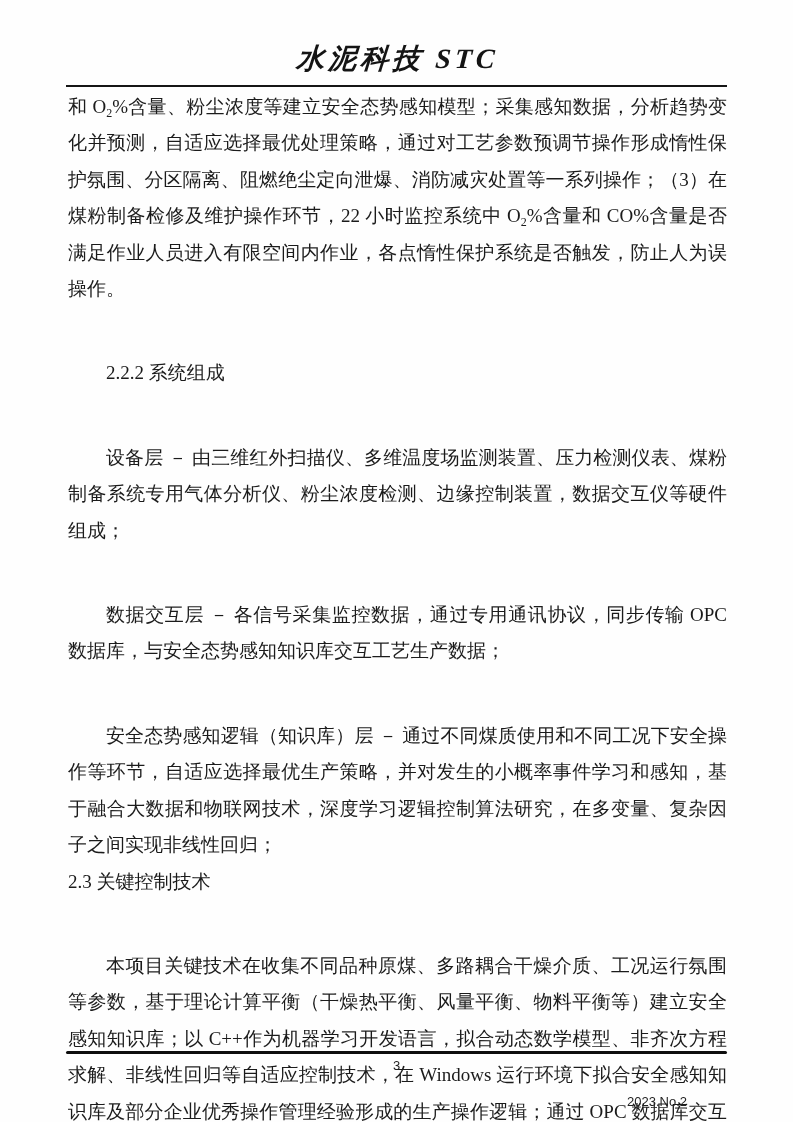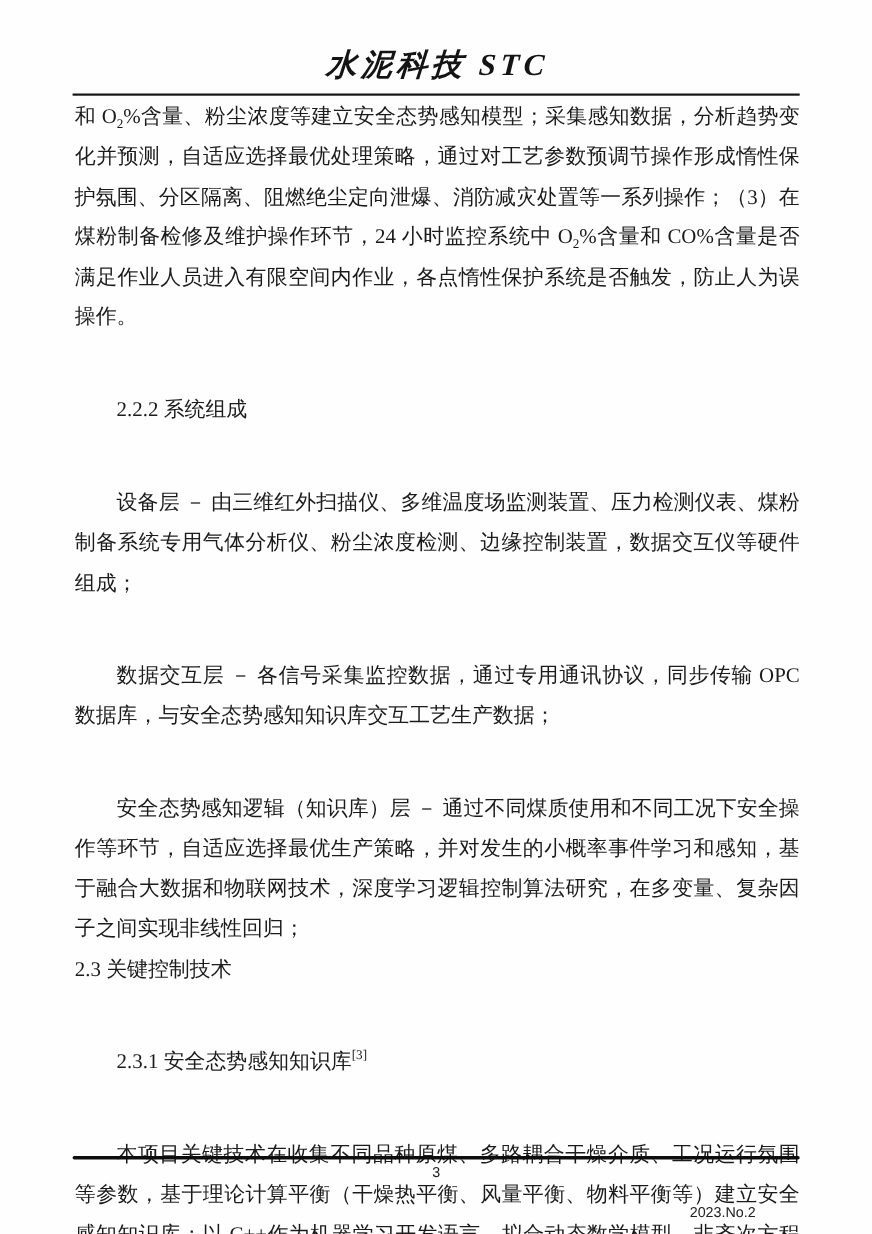--- a/index.html
+++ b/index.html
@@ -113,34 +113,33 @@
 <div class="page">
 
   <div class="header">
     <div class="journal-title">水泥科技 STC</div>
   </div>
 
   <div class="header-rule"></div>
 
   <div class="doc-body">
 
-    <p class="para no-indent"><span>和 O</span><sub class="chem">2</sub><span>%含量、粉尘浓度等建立安全态势感知模型；采集感知数据，分析趋势变化并预测，自适应选择最优处理策略，通过对工艺参数预调节操作形成惰性保护氛围、分区隔离、阻燃绝尘定向泄爆、消防减灾处置等一系列操作；（3）在煤粉制备检修及维护操作环节，24 小时监控系统中 O</span><sub class="chem">2</sub><span>%含量和 CO%含量是否满足作业人员进入有限空间内作业，各点惰性保护系统是否触发，防止人为误操作。</span></p>
+    <p class="para no-indent"><span>和 O</span><sub class="chem">2</sub><span>%含量、粉尘浓度等建立安全态势感知模型；采集感知数据，分析趋势变化并预测，自适应选择最优处理策略，通过对工艺参数预调节操作形成惰性保护氛围、分区隔离、阻燃绝尘定向泄爆、消防减灾处置等一系列操作；（3）在煤粉制备检修及维护操作环节，22 小时监控系统中 O</span><sub class="chem">2</sub><span>%含量和 CO%含量是否满足作业人员进入有限空间内作业，各点惰性保护系统是否触发，防止人为误操作。</span></p>
 
     <p class="para indent">2.2.2 系统组成</p>
 
     <p class="para indent"><span class="bold">设备层</span><span> － 由三维红外扫描仪、多维温度场监测装置、压力检测仪表、煤粉制备系统专用气体分析仪、粉尘浓度检测、边缘控制装置，数据交互仪等硬件组成；</span></p>
 
     <p class="para indent"><span class="bold">数据交互层</span><span> － 各信号采集监控数据，通过专用通讯协议，同步传输 OPC 数据库，与安全态势感知知识库交互工艺生产数据；</span></p>
 
     <p class="para indent"><span class="bold">安全态势感知逻辑（知识库）层</span><span> － 通过不同煤质使用和不同工况下安全操作等环节，自适应选择最优生产策略，并对发生的小概率事件学习和感知，基于融合大数据和物联网技术，深度学习逻辑控制算法研究，在多变量、复杂因子之间实现非线性回归；</span></p>
 
 
     <p class="para sec-heading">2.3 关键控制技术</p>
 
-    <p class="para indent"><span>2.3.1 安全态势感知知识库</span><sup class="ref">[3]</sup></p>
 
     <p class="para indent">本项目关键技术在收集不同品种原煤、多路耦合干燥介质、工况运行氛围等参数，基于理论计算平衡（干燥热平衡、风量平衡、物料平衡等）建立安全感知知识库；以 C++作为机器学习开发语言，拟合动态数学模型、非齐次方程求解、非线性回归等自适应控制技术，在 Windows 运行环境下拟合安全感知知识库及部分企业优秀操作管理经验形成的生产操作逻辑；通过 OPC 数据库交互现场工业控制系统（DCS 系统）过程采集数据，实现全感知、自适应、自诊断、自学习、安</p>
 
   </div>
 
   <div class="footer-rule"></div>
 
   <div class="footer">
     <span class="page-num">3</span>
     <span class="issue">2023.No.2</span>

